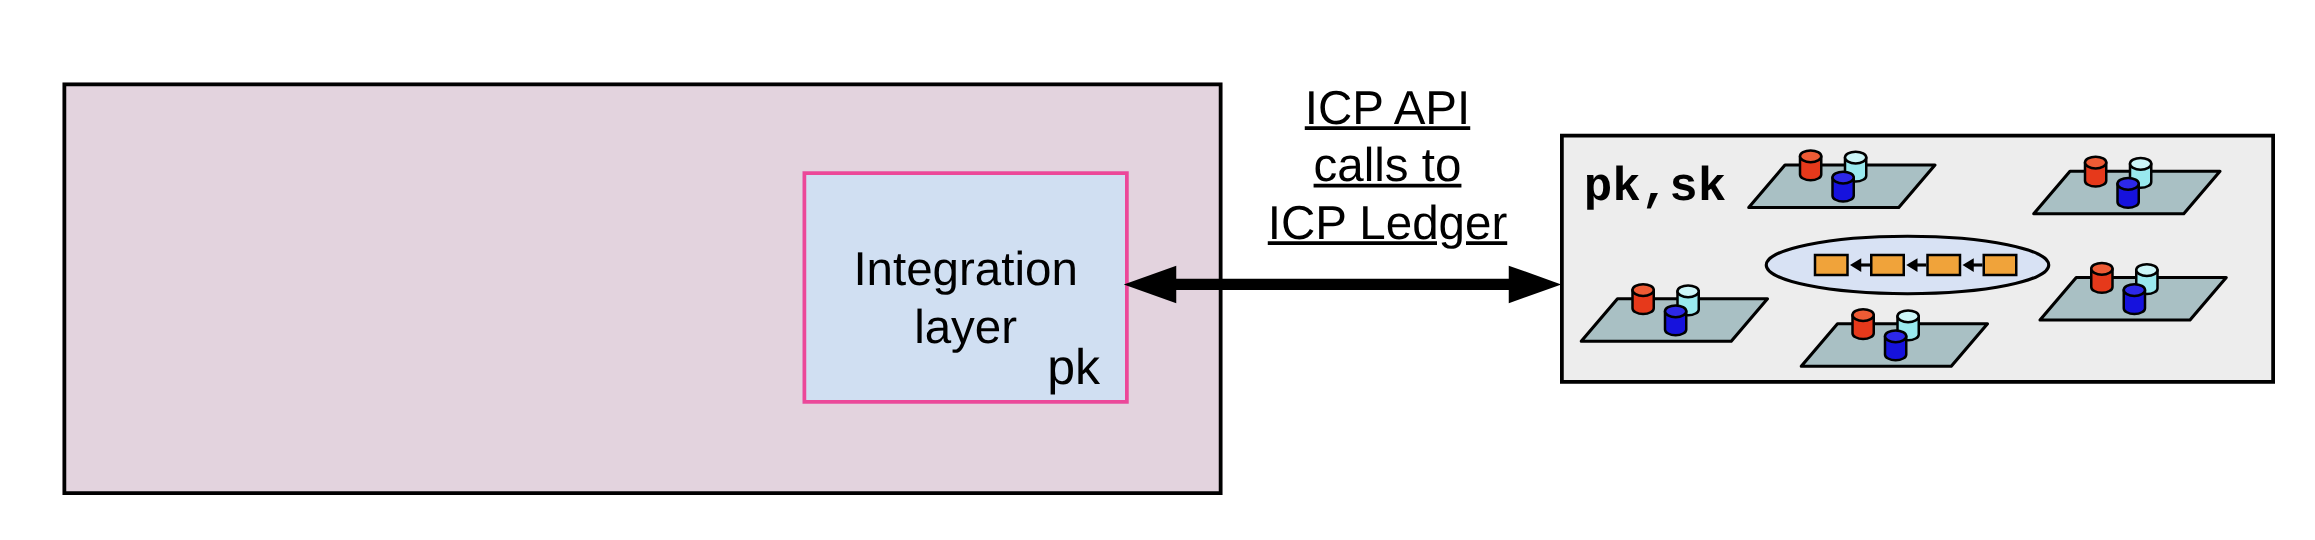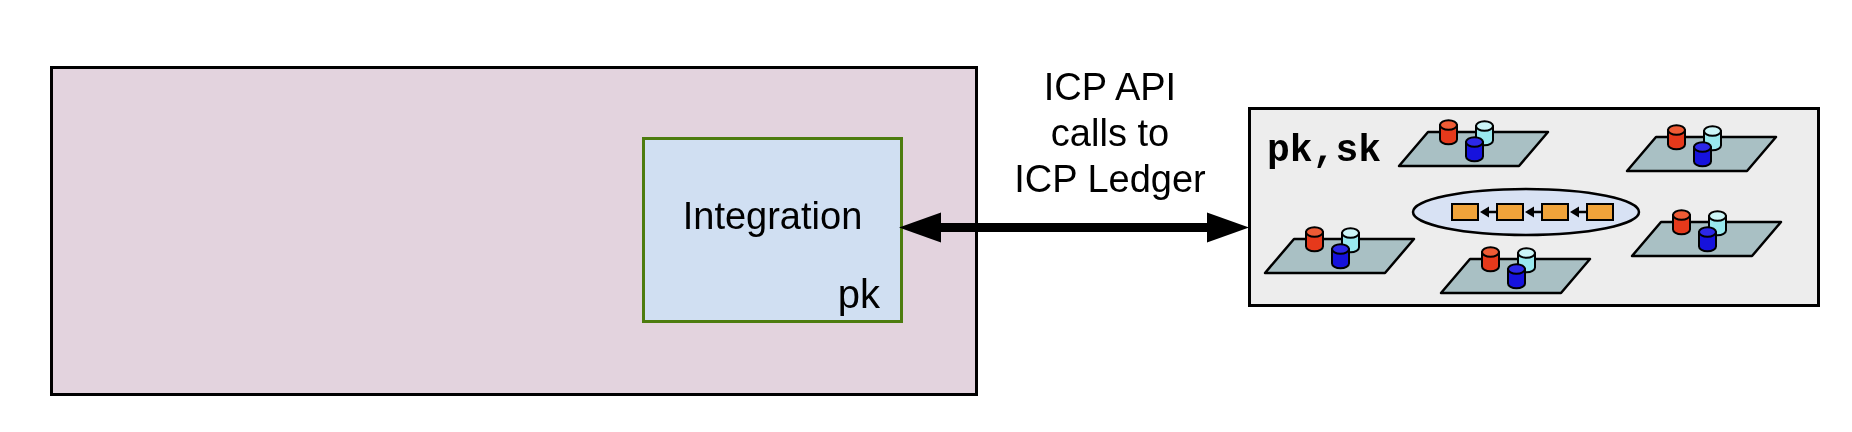--- a/index.html
+++ b/index.html
@@ -8,32 +8,32 @@
     font-family:"Liberation Sans",sans-serif;color:#000;
   }
   .box{position:absolute;box-sizing:border-box;border:3px solid #000;}
   #trust-domain{left:50px;top:66px;width:928px;height:330px;background:var(--trust_fill);}
   #trust-domain-label{
     position:absolute;left:0;right:30px;top:260px;text-align:center;
     font-size:42px;line-height:1.1;
   }
   #integration-box{
     position:absolute;left:589px;top:68px;width:261px;height:186px;
-    box-sizing:border-box;border:3px solid #4d7c0f;background:var(--integration_fill);
+    box-sizing:border-box;border:3px solid #ec4899;background:var(--integration_fill);
   }
   #integration-label{
     position:absolute;left:0;right:0;top:53px;text-align:center;
     font-size:38px;line-height:46px;
   }
   #integration-key{
     position:absolute;right:20px;bottom:6px;font-size:40px;font-weight:normal;line-height:1;
   }
   #connection-label{
     position:absolute;left:960px;top:64px;width:300px;text-align:center;
-    font-size:38px;line-height:46px;white-space:pre-line;
+    font-size:38px;line-height:46px;white-space:pre-line;text-decoration:underline;
   }
   #connector-svg{position:absolute;left:891px;top:203px;z-index:5;}
   #ledger-box{left:1248px;top:107px;width:572px;height:200px;background:var(--ledger_fill);font-family:Liberation Mono, monospace;}
   #ledger-key{
     position:absolute;left:16px;top:22px;font-size:38px;font-weight:bold;line-height:1;
   }
   .platform-svg{position:absolute;overflow:visible;}
   .plat-surface{fill:var(--platform_fill);stroke:#000;stroke-width:2.5;stroke-linejoin:round;}
   .cyl-body{fill:var(--body);stroke:#000;stroke-width:2;stroke-linejoin:round;}
   .cyl-top{fill:var(--top);stroke:#000;stroke-width:2;}
@@ -59,20 +59,21 @@
         <ellipse class="cyl-top" cx="9.5" cy="6" rx="8.5" ry="4.7"></ellipse>
       </g>
     </defs>
   </svg>
 
   <div id="trust-domain" class="box">
 
     <div id="integration-box">
       <div id="integration-label">
         <div>Integration</div>
+        <div>layer</div>
       </div>
       <div id="integration-key">pk</div>
     </div>
   </div>
 
   <div id="connection-label">ICP API
 calls to
 ICP Ledger</div>
 
   <svg id="connector-svg" width="366" height="48" viewBox="0 0 366 48">

